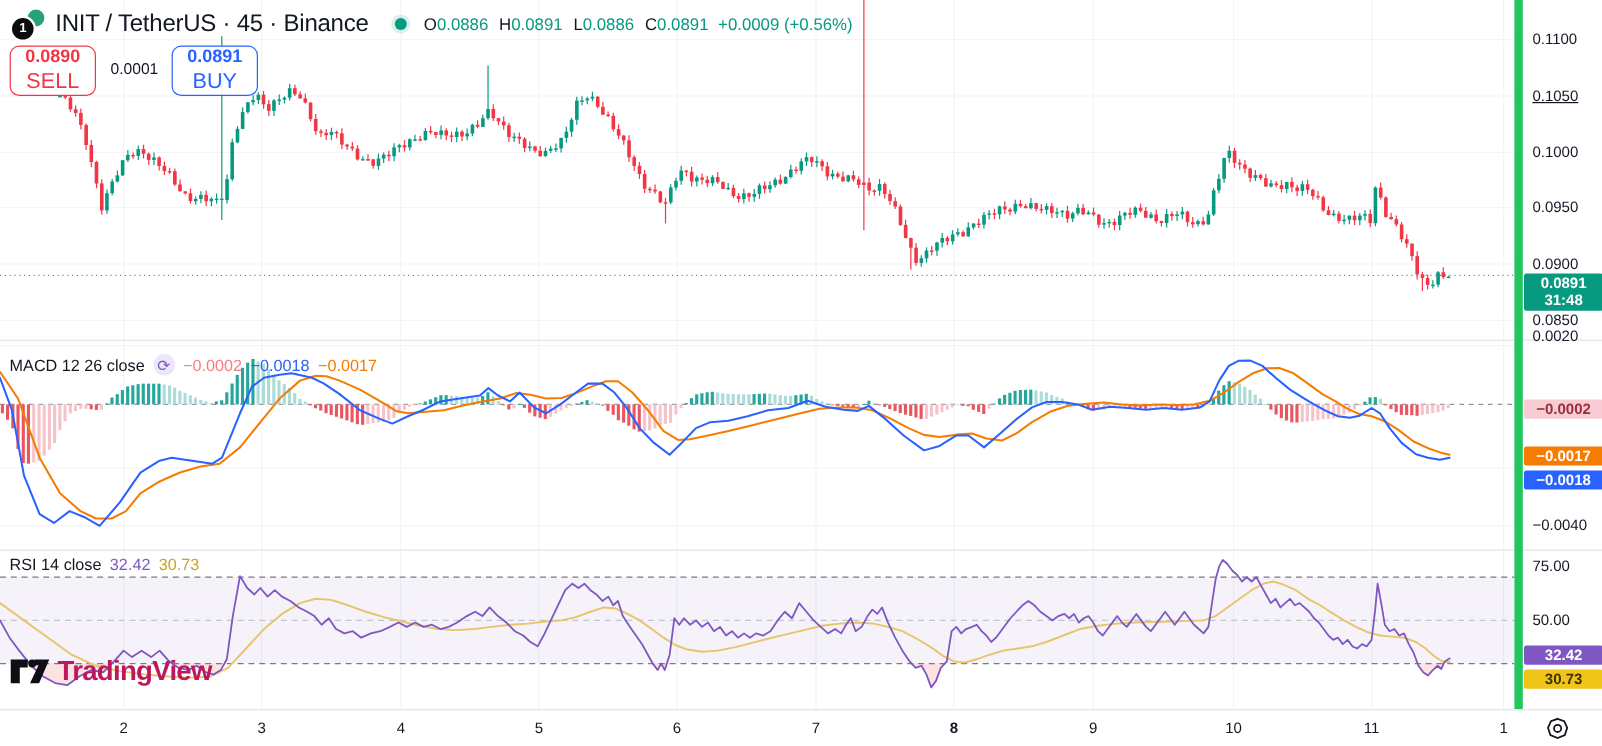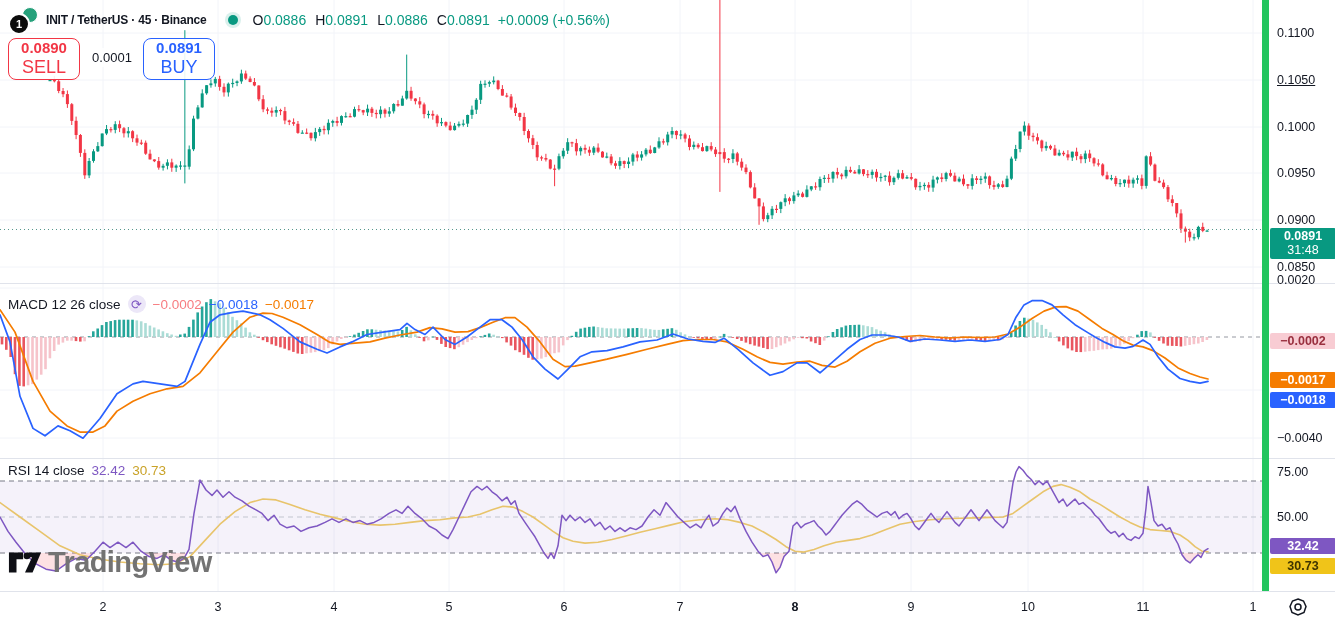--- a/index.html
+++ b/index.html
@@ -8,21 +8,21 @@
   .abs{position:absolute;}
   #chart-svg{position:absolute;left:0;top:0;}
   
   #header{left:8px;top:6px;height:28px;display:flex;align-items:center;gap:8px;z-index:5;}
   #pair-logo{position:relative;width:30px;height:28px;}
   #logo-quote{position:absolute;left:14px;top:1px;width:14px;height:14px;border-radius:50%;
               background:#26a17b;border:1px solid #fff;}
   #logo-base{position:absolute;left:0px;top:7px;width:18px;height:18px;border-radius:50%;
              background:#0c0c0c;border:2px solid #fff;color:#fff;font-size:11px;font-weight:700;
              display:flex;align-items:center;justify-content:center;}
-  #symbol-title{font-size:12px;font-weight:700;letter-spacing:-0.2px;cursor:pointer;}
+  #symbol-title{font-size:20px;font-weight:400;letter-spacing:-0.2px;cursor:pointer;}
   #status-dot{width:10px;height:10px;border-radius:50%;background:#089981;margin:0 6px 0 14px;
               box-shadow:0 0 0 3px rgba(8,153,129,.15);}
   #ohlc{display:flex;align-items:center;gap:9px;font-size:14px;}
   .ohlc-pair .k{color:#131722;}
   .ohlc-pair .v{color:#089981;font-weight:500;}
   #change-text{color:#089981;font-size:14px;font-weight:500;}
   
   .trade-btn{position:absolute;width:70px;height:40px;border-radius:8px;background:rgba(255,255,255,.9);
              display:flex;flex-direction:column;align-items:center;justify-content:center;
              line-height:1.1;cursor:pointer;z-index:5;}
@@ -41,30 +41,30 @@
   #macd-refresh{width:18px;height:18px;border-radius:50%;background:#ece7f8;color:#7e57c2;
                 font-size:13px;display:flex;align-items:center;justify-content:center;cursor:pointer;}
   
   #price-axis-col{left:1262px;top:0;width:73px;height:591px;border-left:7px solid #22c55e;z-index:3;cursor:ns-resize;}
   .axis-label{position:absolute;left:8px;transform:translateY(-50%);font-size:12.5px;color:#131722;white-space:nowrap;}
   .axis-badge{position:absolute;left:1px;transform:translateY(-50%);width:66px;text-align:center;
               font-size:12.5px;font-weight:600;border-radius:2px;padding:1px 0;z-index:4;}
   #last-price-badge{position:absolute;left:1px;top:228px;width:66px;background:#089981;color:#fff;
                     text-align:center;font-size:12.5px;font-weight:700;border-radius:2px;
                     padding:1px 0;line-height:1.15;z-index:4;}
-  #last-price-badge .cd{font-weight:400;}
+  #last-price-badge .cd{font-weight:700;}
   
   #time-axis{left:0;top:591px;width:1335px;height:31px;border-top:1px solid #e0e3eb;background:#fff;z-index:3;cursor:ew-resize;}
   .time-label{position:absolute;top:8px;transform:translateX(-50%);font-size:12.5px;color:#131722;}
   .time-label.bold{font-weight:700;}
   #axis-gear{position:absolute;left:1286px;top:5px;width:24px;height:20px;cursor:pointer;}
   
   #tv-watermark{left:8px;top:546px;display:flex;align-items:center;gap:6px;z-index:4;cursor:pointer;}
   #tv-mark{width:34px;height:24px;}
-  #tv-name{font-size:29px;font-weight:800;letter-spacing:-0.6px;color:#737373;}
+  #tv-name{font-size:23px;font-weight:800;letter-spacing:-0.6px;color:#be185d;}
   .sep{position:absolute;left:0;width:1335px;height:1px;background:#e0e3eb;z-index:2;}
 </style>
 </head>
 <body>
 
 <div id="app">
   <svg id="chart-svg" width="1335" height="622">
       <line x1="103" y1="0" x2="103" y2="591" stroke="#f2f4f9" stroke-width="1"></line>
       <line x1="218" y1="0" x2="218" y2="591" stroke="#f2f4f9" stroke-width="1"></line>
       <line x1="334" y1="0" x2="334" y2="591" stroke="#f2f4f9" stroke-width="1"></line>

